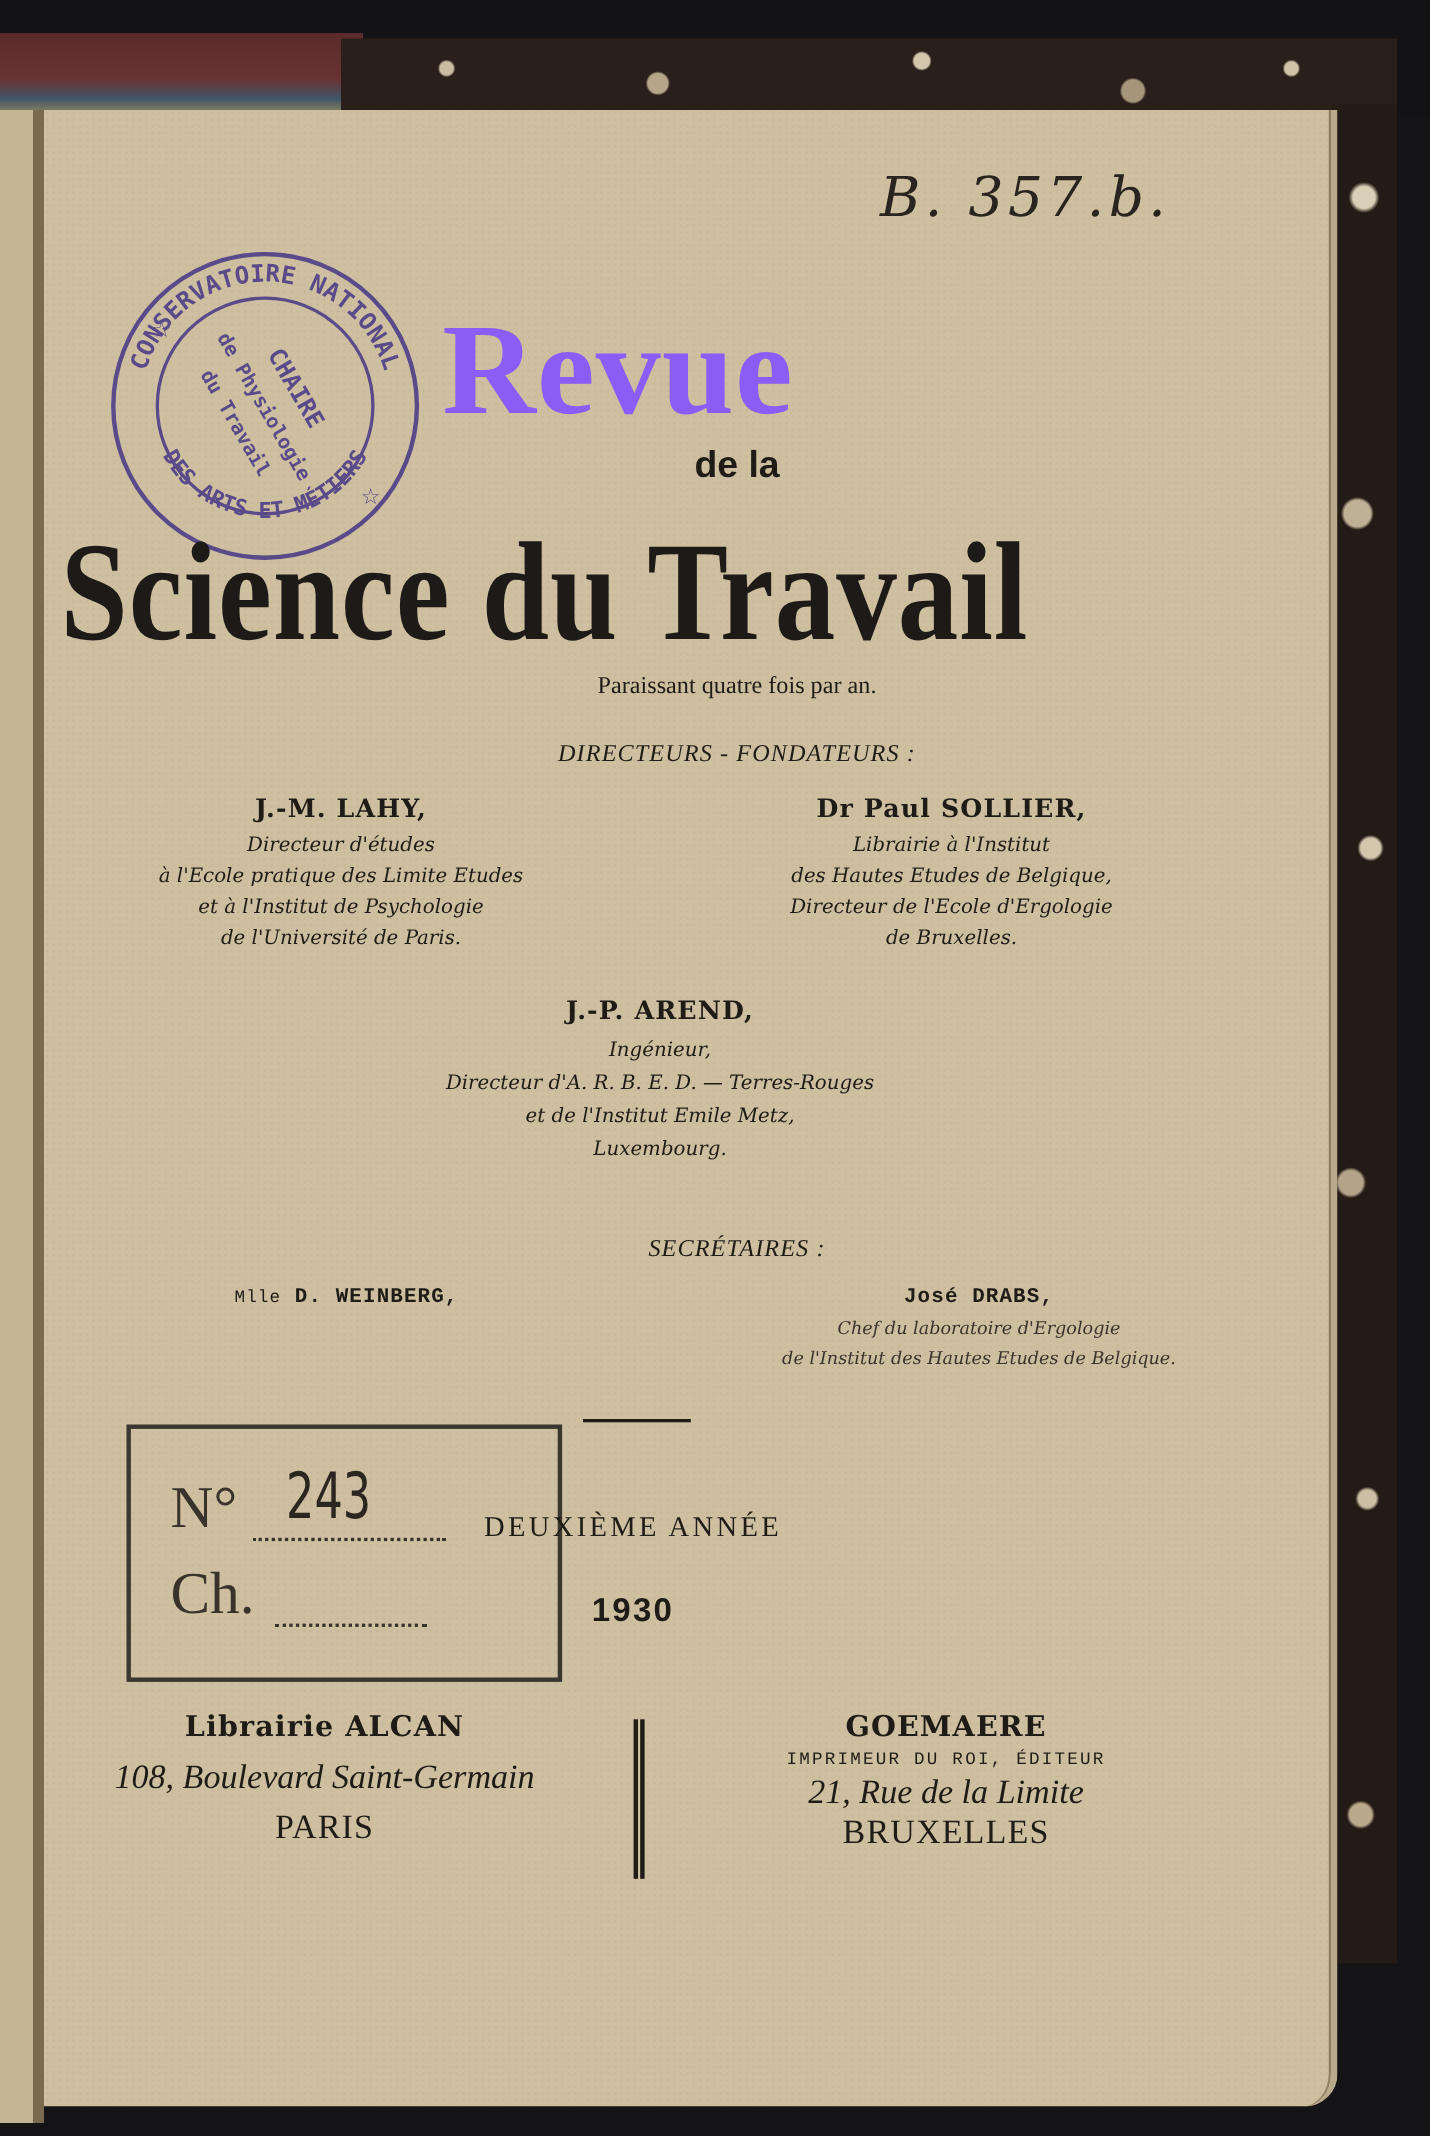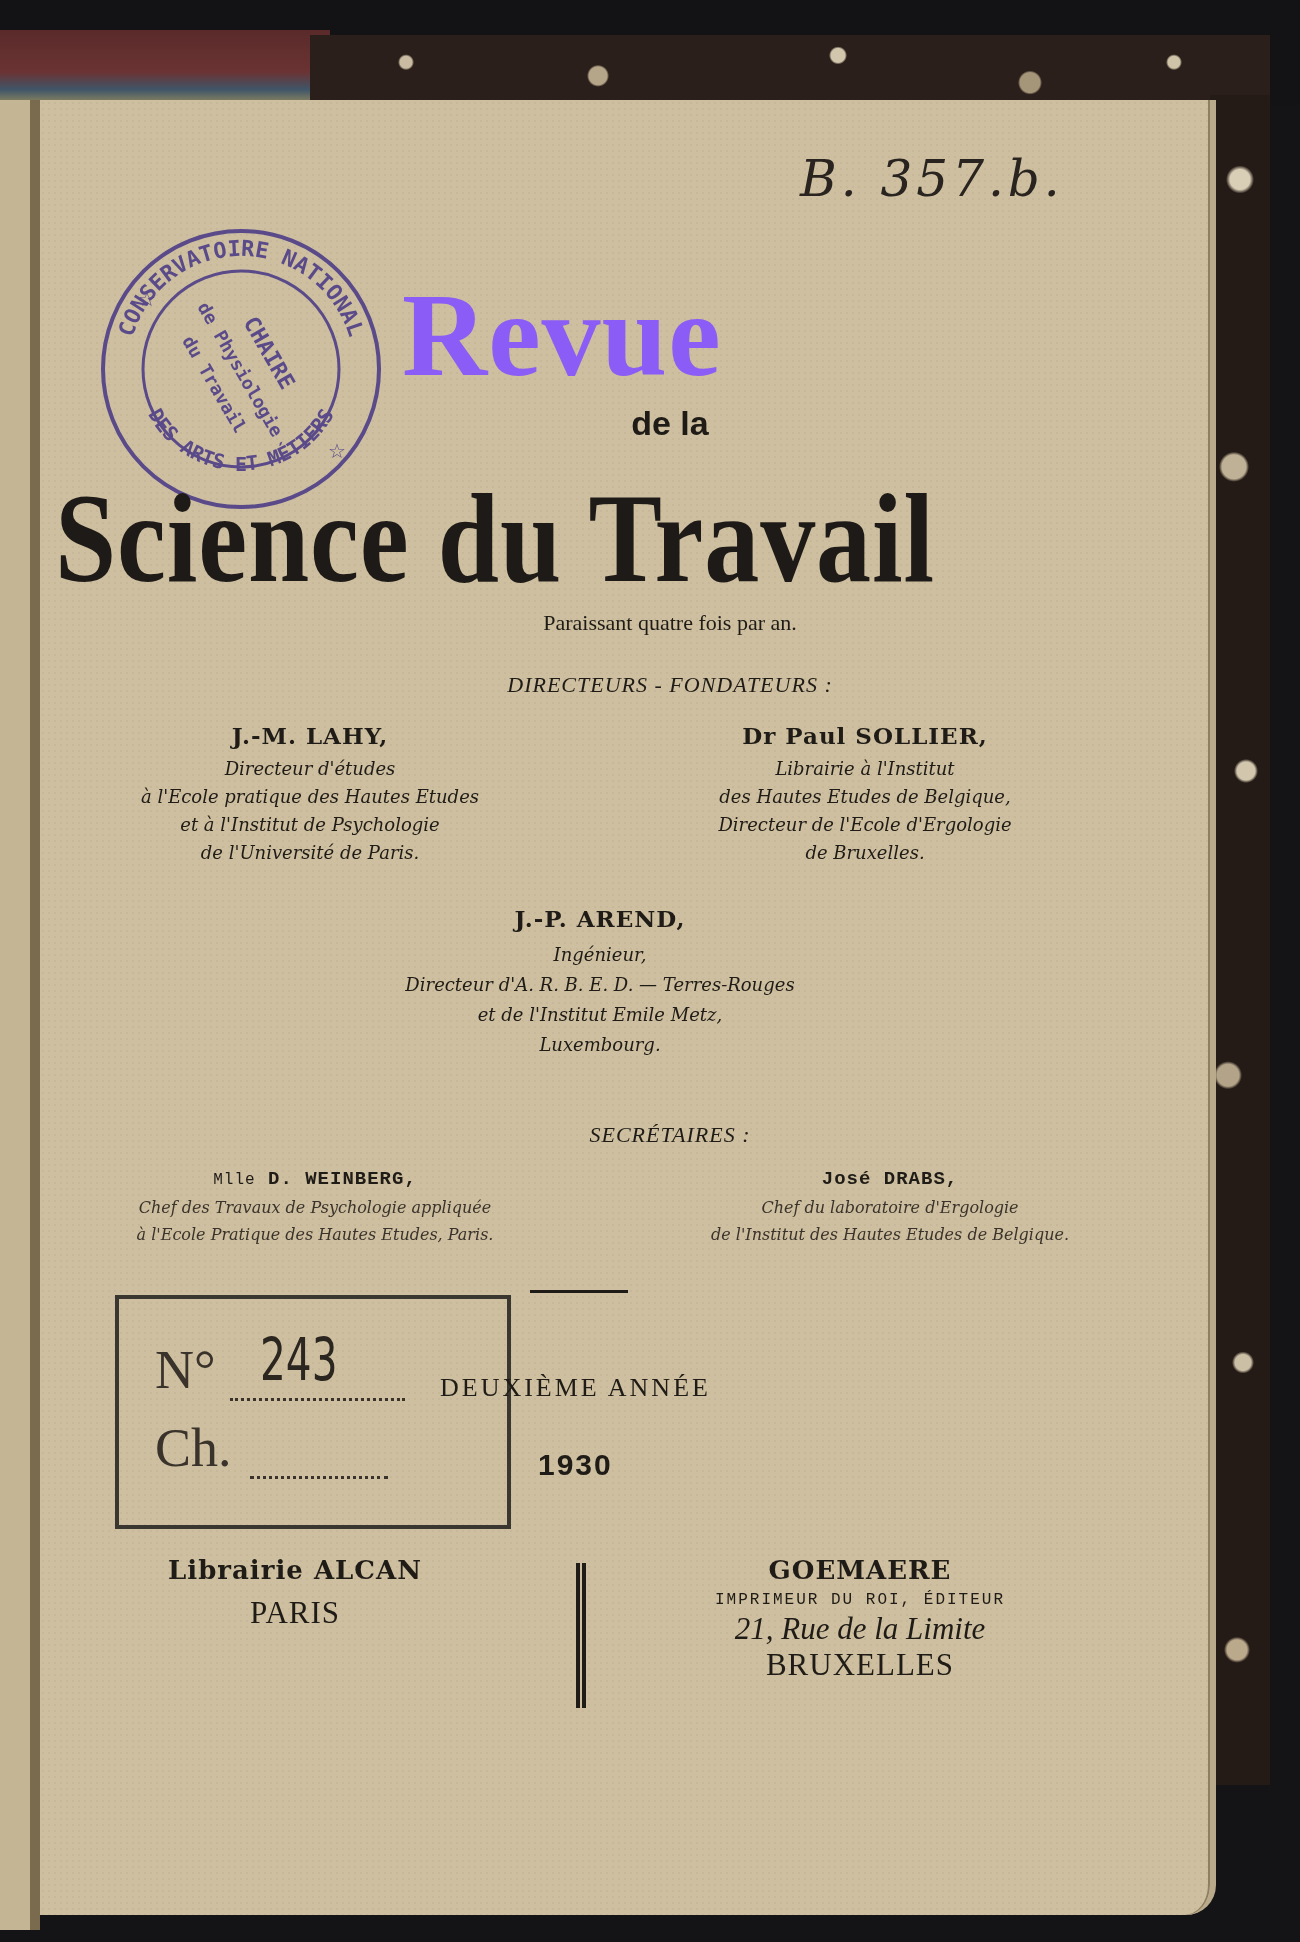--- a/index.html
+++ b/index.html
@@ -156,21 +156,21 @@
 <div class="abs title-science">Science du Travail</div>
 
 <div class="abs center subtitle">Paraissant quatre fois par an.</div>
 
 <div class="abs center section-head" style="left:0; top:672px; width:1300px; padding-left:20px;">DIRECTEURS - FONDATEURS :</div>
 
 <div class="abs center col-left" style="top:722px; left:85px;">
   <div class="person-name">J.-M. LAHY,</div>
   <div class="person-desc" style="margin-top:6px;">
     <div>Directeur d'études</div>
-    <div>à l'Ecole pratique des Hautes Etudes</div>
+    <div>à l'Ecole pratique des Limite Etudes</div>
     <div>et à l'Institut de Psychologie</div>
     <div>de l'Université de Paris.</div>
   </div>
 </div>
 
 <div class="abs center col-right" style="top:722px; left:640px;">
   <div class="person-name">Dr Paul SOLLIER,</div>
   <div class="person-desc" style="margin-top:6px;">
     <div>Librairie à l'Institut</div>
     <div>des Hautes Etudes de Belgique,</div>
@@ -189,24 +189,20 @@
   </div>
 </div>
 
 <div class="abs center section-head" style="left:0; top:1122px; width:1300px; padding-left:20px;">SECRÉTAIRES :</div>
 
 <div class="abs center" style="top:1168px; left:85px; width:460px;">
   <div class="sec-name">
     <span style="font-weight:normal; font-size:16px;">Mlle</span>
     <span>D. WEINBERG,</span>
   </div>
-  <div class="sec-desc" style="margin-top:4px;">
-    <div>Chef des Travaux de Psychologie appliquée</div>
-    <div>à l'Ecole Pratique des Hautes Etudes, Paris.</div>
-  </div>
 </div>
 
 <div class="abs center" style="top:1168px; left:660px; width:460px;">
   <div class="sec-name">José DRABS,</div>
   <div class="sec-desc" style="margin-top:4px;">
     <div>Chef du laboratoire d'Ergologie</div>
     <div>de l'Institut des Hautes Etudes de Belgique.</div>
   </div>
 </div>
 
@@ -223,20 +219,21 @@
     <span class="call-label">Ch.</span>
     <span class="dotline" style="width:138px; height:34px; margin-left:18px;"></span>
   </div>
 </div>
 
 <div class="abs year-label" style="left:440px; top:1373px;">DEUXIÈME ANNÉE</div>
 <div class="abs year" style="left:538px; top:1448px;">1930</div>
 
 <div class="abs center" style="left:60px; top:1555px; width:470px;">
   <div class="pub-name">Librairie ALCAN</div>
+  <div class="pub-addr" style="margin-top:12px;">108, Boulevard Saint-Germain</div>
   <div class="pub-city" style="margin-top:10px;">PARIS</div>
 </div>
 
 <div class="abs vsep"></div>
 
 <div class="abs center" style="left:640px; top:1555px; width:440px;">
   <div class="pub-name">GOEMAERE</div>
   <div class="pub-sub" style="margin-top:6px;">IMPRIMEUR DU ROI, ÉDITEUR</div>
   <div class="pub-addr" style="margin-top:2px;">21, Rue de la Limite</div>
   <div class="pub-city" style="margin-top:0;">BRUXELLES</div>

